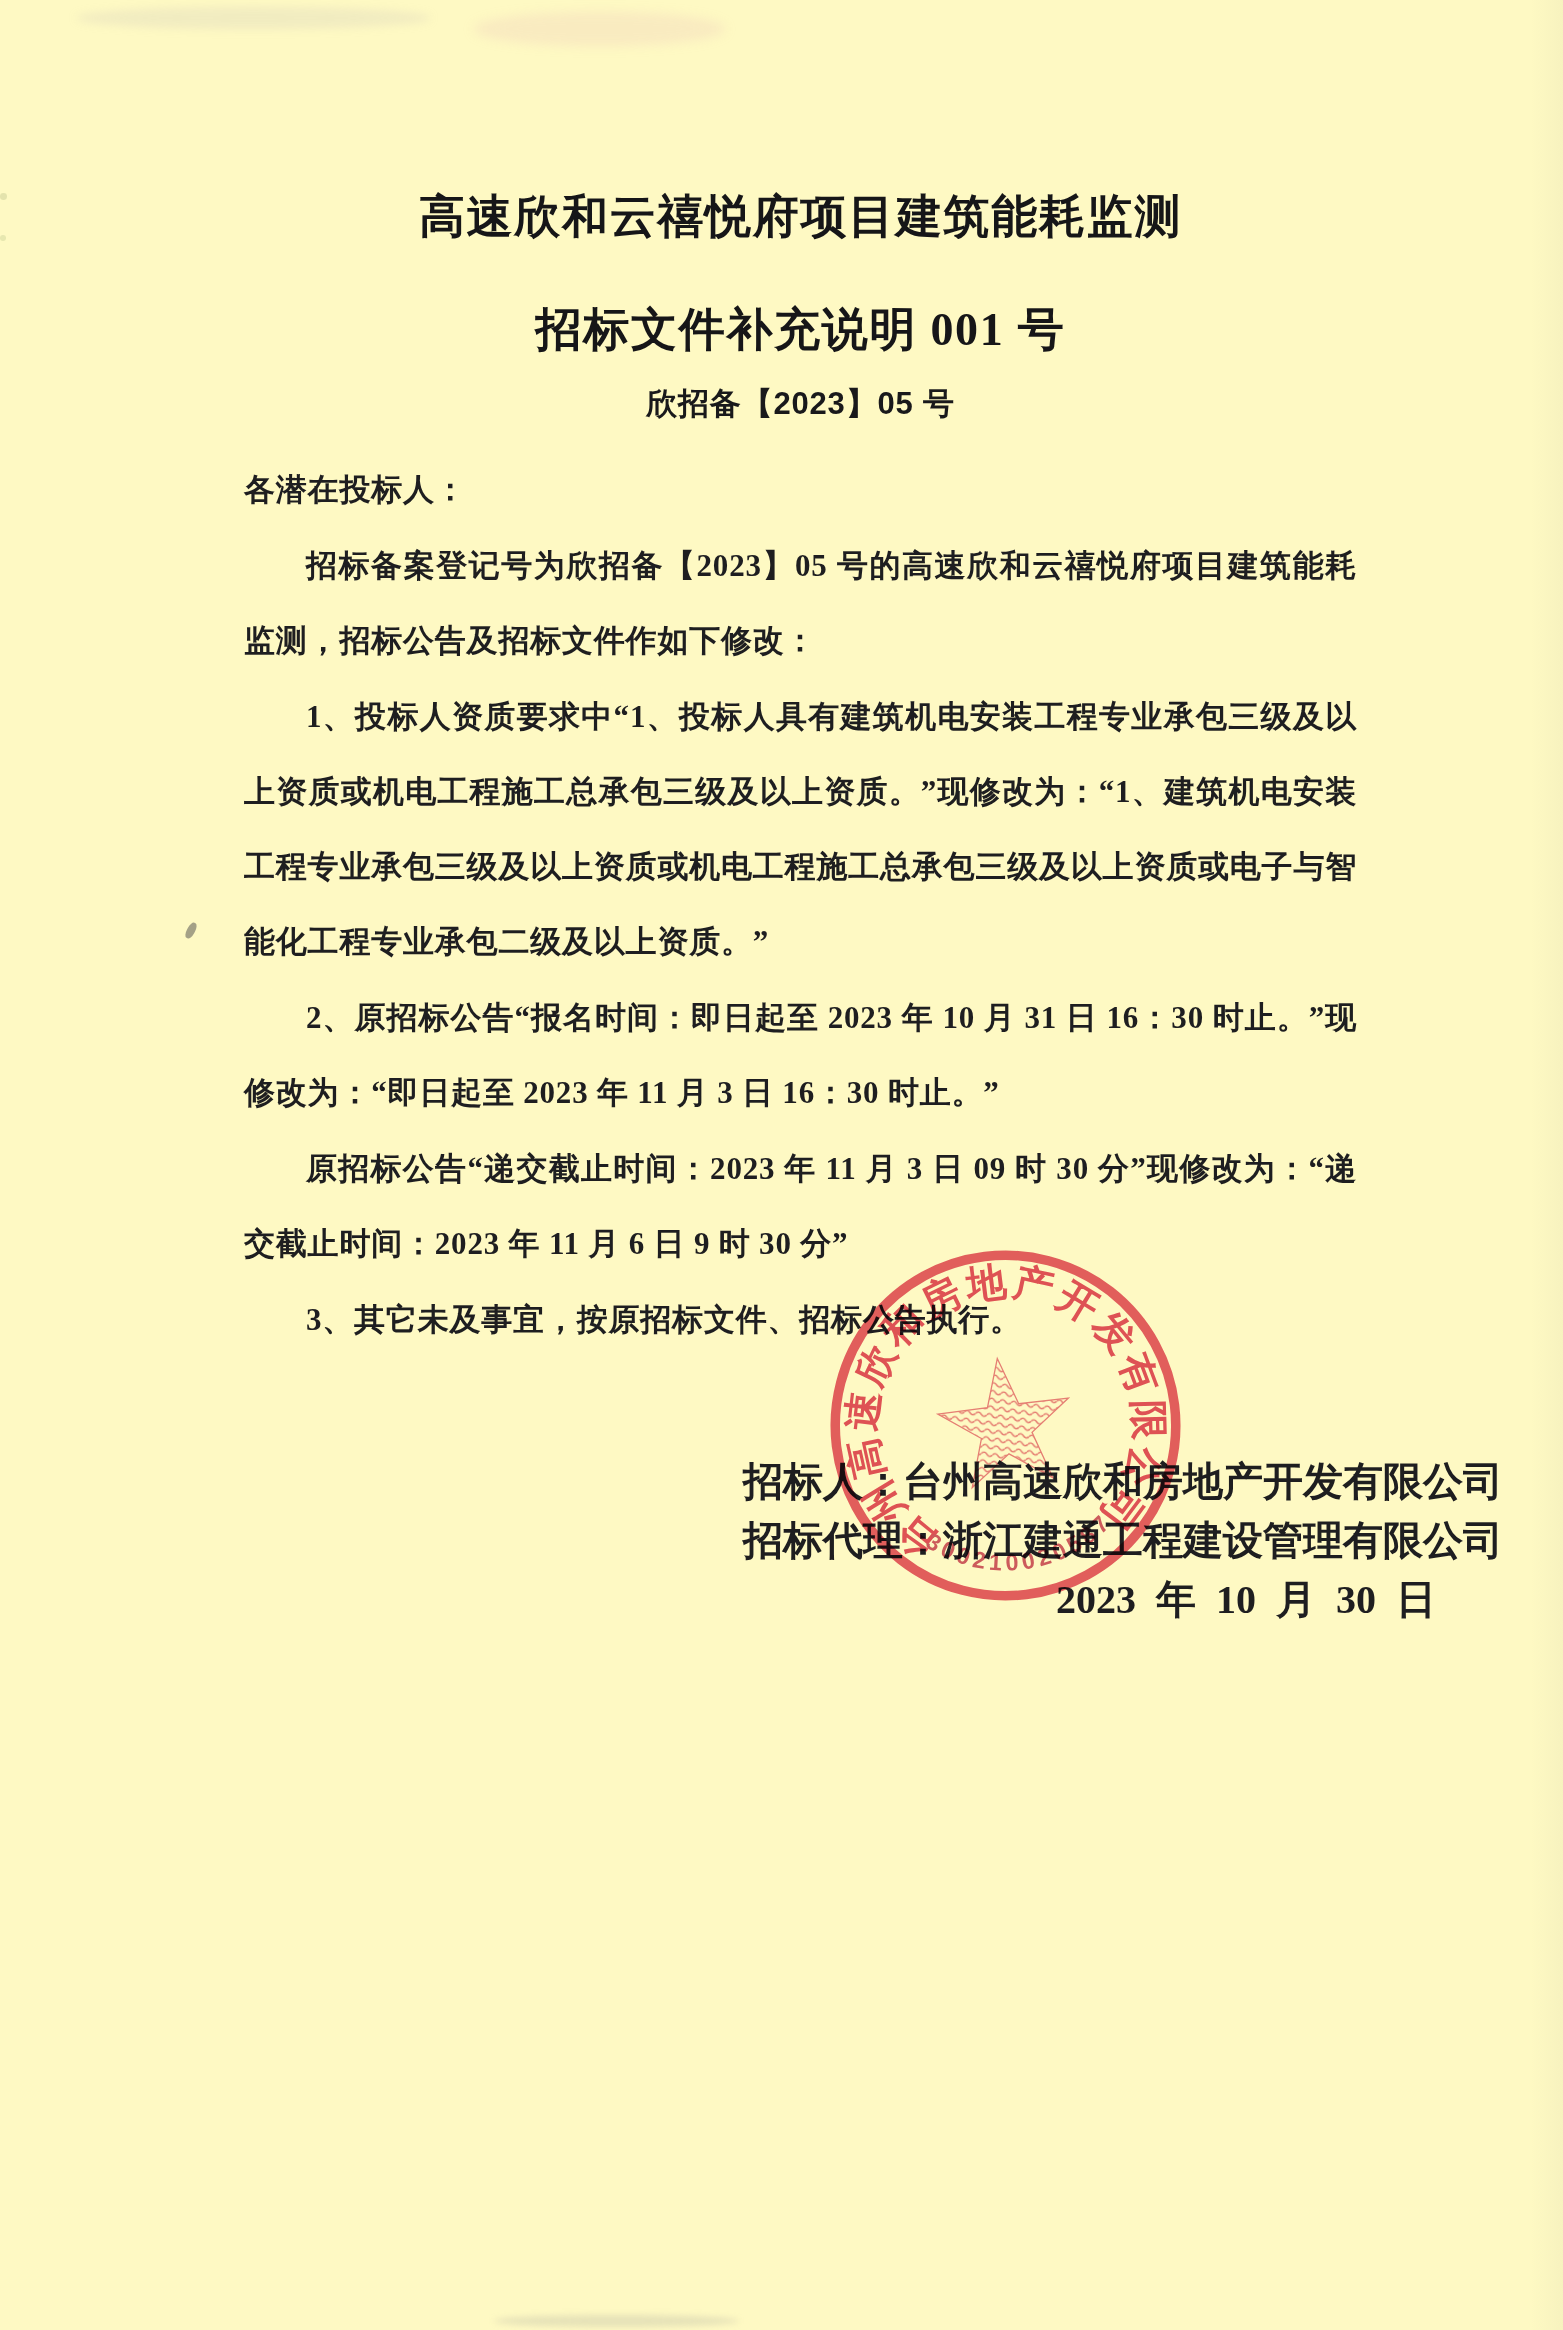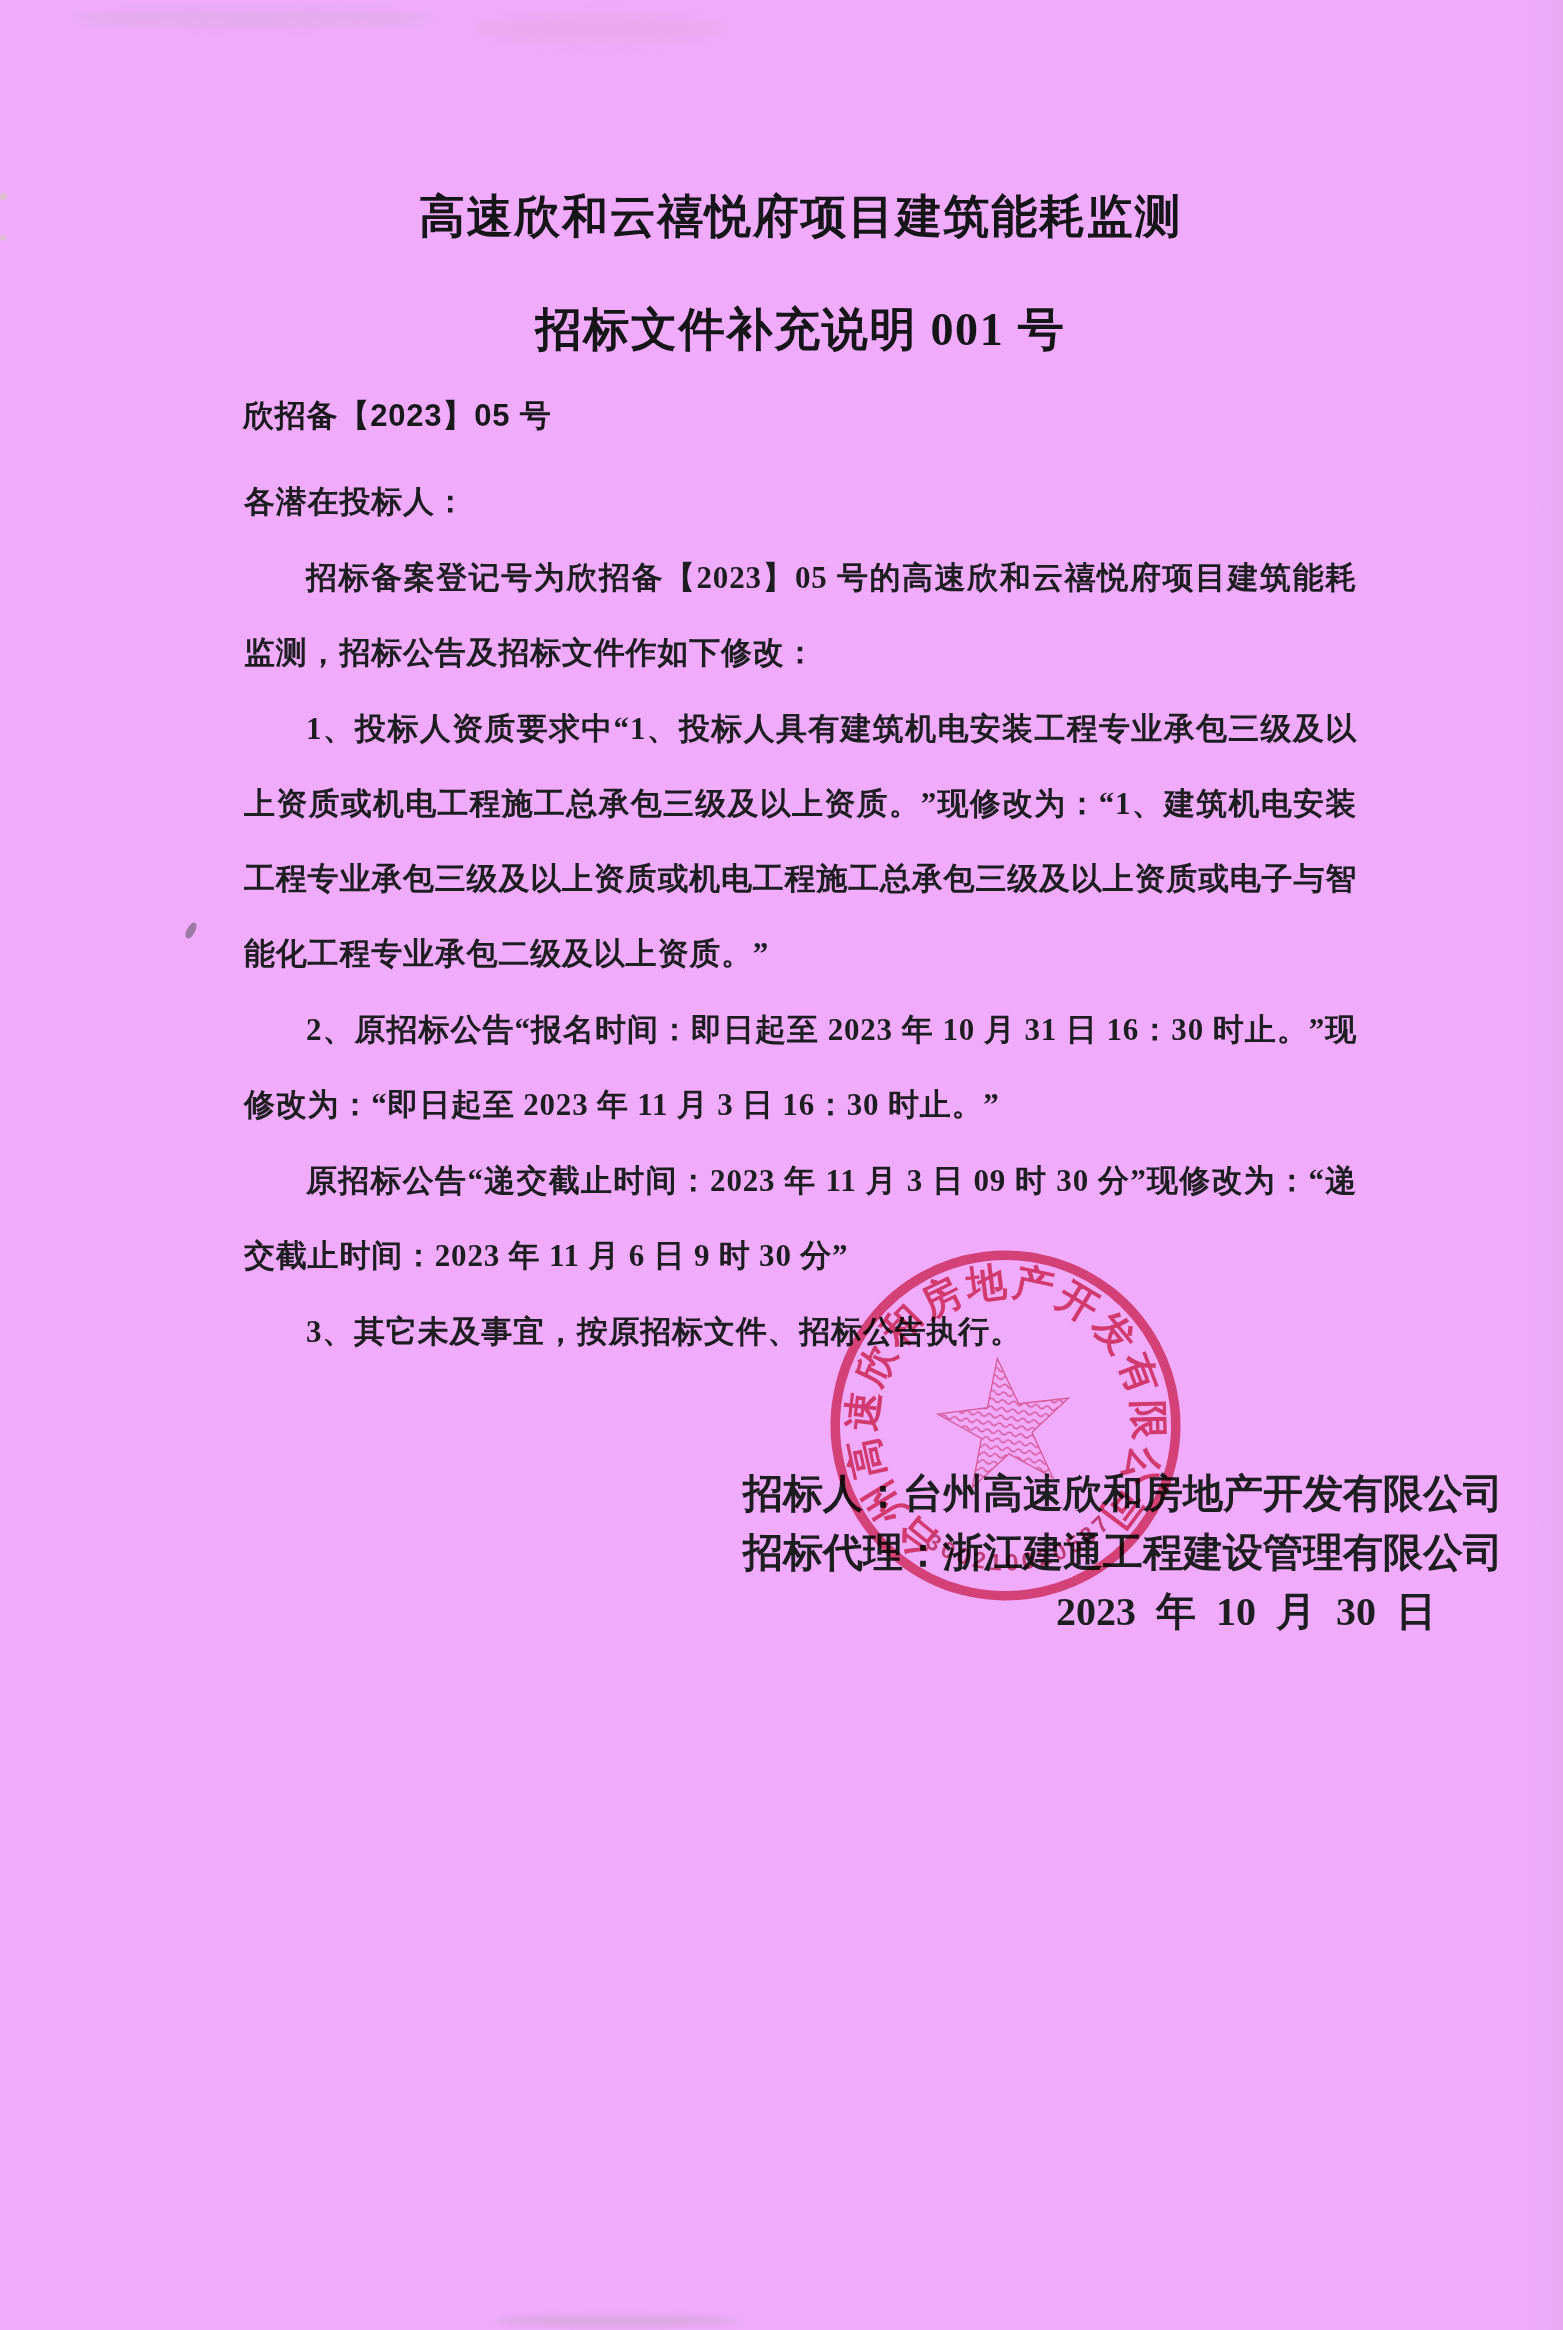--- a/index.html
+++ b/index.html
@@ -1,21 +1,21 @@
 <!DOCTYPE html>
 <html lang="zh" style="font-size:13.5px"><head>
 <meta charset="utf-8">
 <style>
   html, body { margin: 0; padding: 0; background: #e8e8e8; }
   .page {
     position: relative;
     width: 1564px;
     height: 2330px;
     margin: 0 auto;
-    background: #f0abfc;
+    background: #fef9c3;
     overflow: hidden;
     box-sizing: border-box;
     padding: 0 206px 0 243px;
     font-family: "Liberation Serif", "DejaVu Serif", serif;
     color: #1e1e20;
   }
   
   .scan-smudge-top {
     position: absolute; left: 76px; top: 6.8px; width: 355px; height: 22px;
     background: rgba(185,178,182,0.18); filter: blur(5px); border-radius: 50%;
@@ -41,21 +41,21 @@
     background: linear-gradient(to right, rgba(0,0,0,0), rgba(120,115,105,0.05));
   }
 
   .title-line {
     margin: 0; text-align: center; font-weight: 700;
     font-size: 46px; line-height: 61px; letter-spacing: 1.7px; color: #161618;
   }
   .title-first { padding-top: 186px; }
   .title-second { margin-top: 52px; }
   .doc-number {
-    margin-top: 35px; font-weight: 700;
+    margin-top: 23px; text-align: center; font-weight: 700;
     font-family: "Liberation Sans", "DejaVu Sans", sans-serif;
     font-size: 31px; line-height: 42px; letter-spacing: 0.8px; color: #19191b;
   }
   .body-text {
     margin-top: 27px;
     font-size: 31px; line-height: 75px; font-weight: 700;
     letter-spacing: 0.8px; text-align: justify;
   }
   .body-text p { margin: 1px; }
   .para { text-indent: 2em; }

